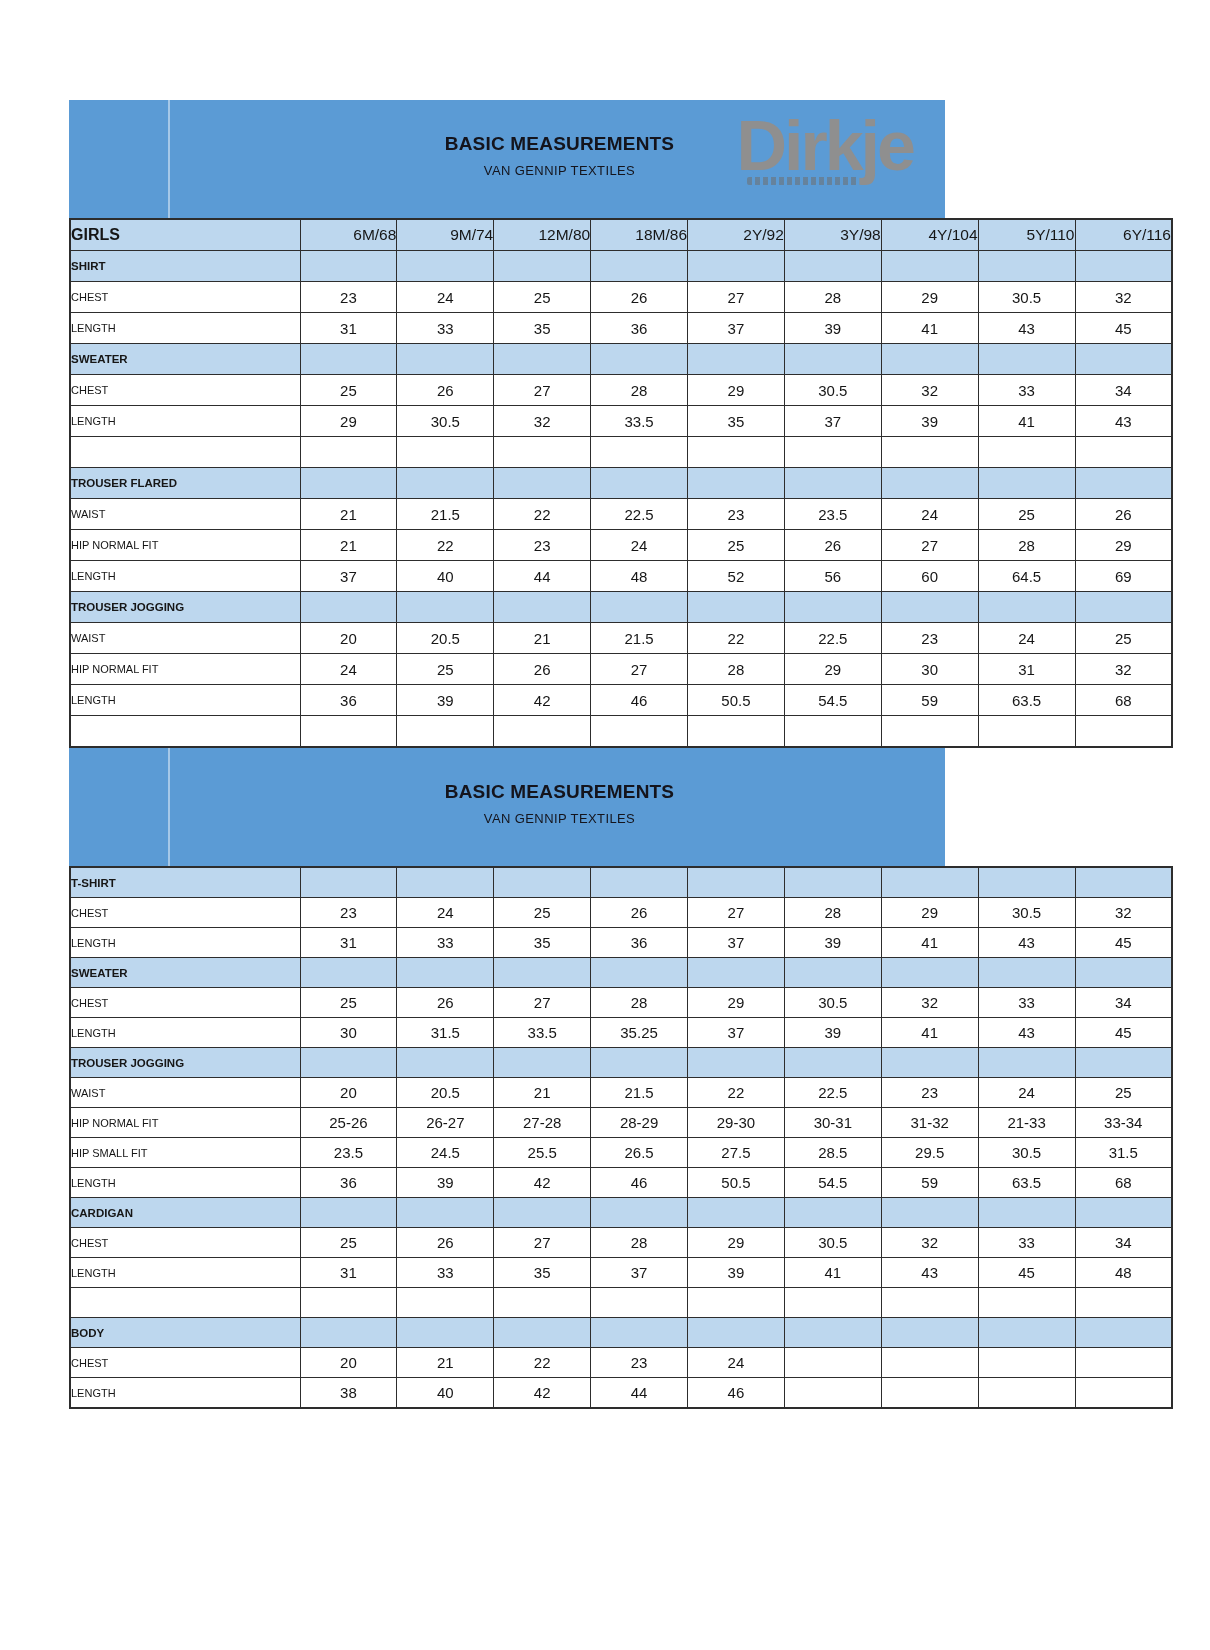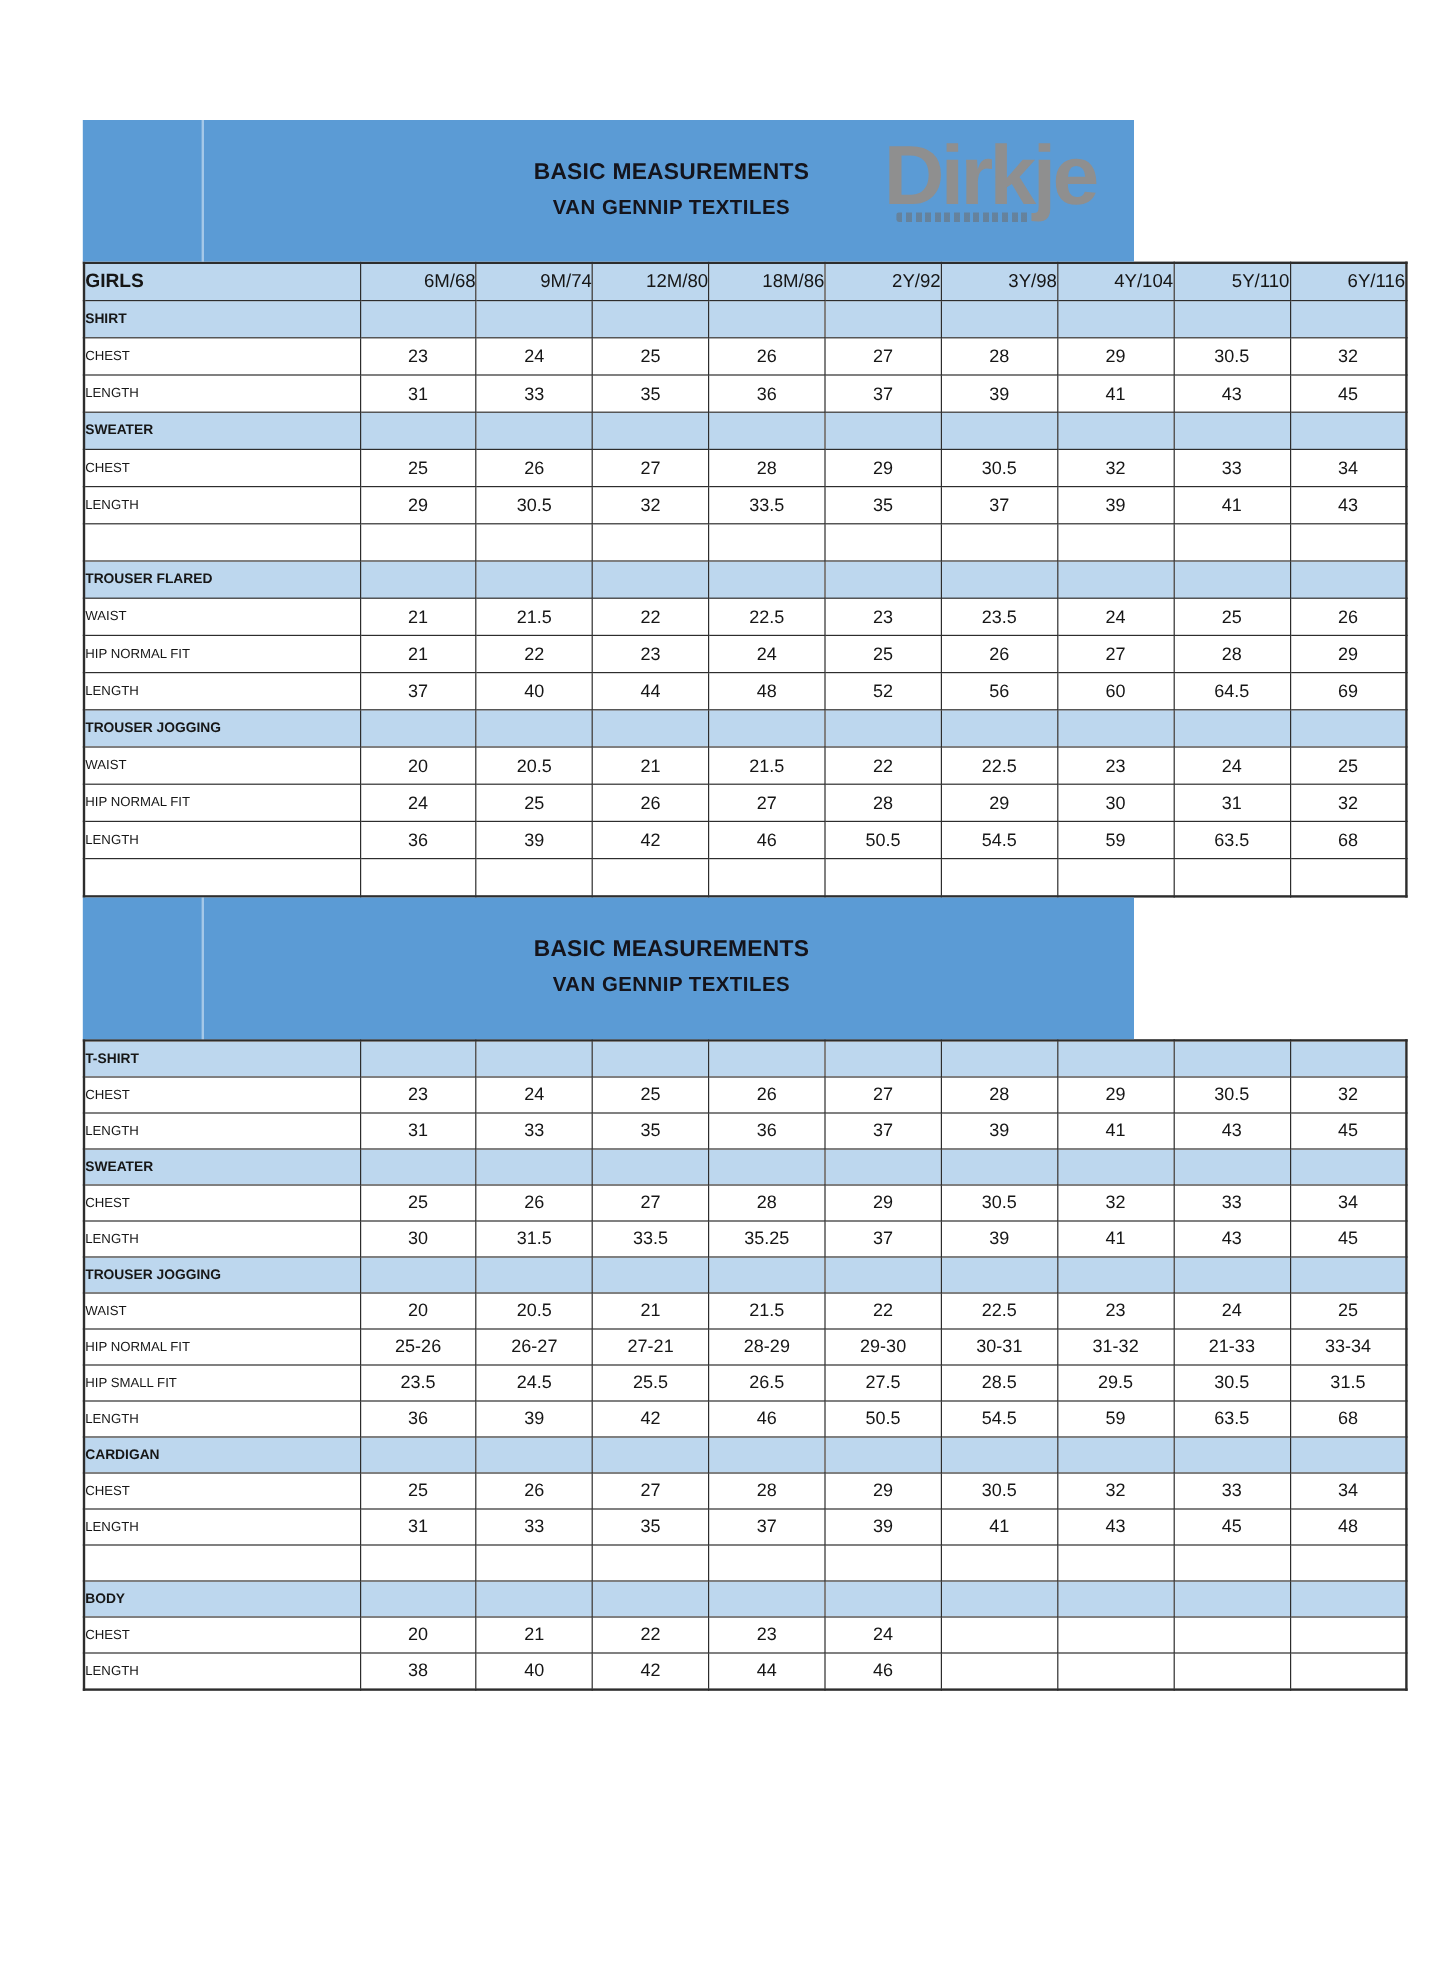--- a/index.html
+++ b/index.html
@@ -32,22 +32,22 @@
     left: 105px; right: 0; top: 33px;
     text-align: center;
     color: #14141c;
   }
   .band .title {
     font-size: 19px;
     font-weight: bold;
     letter-spacing: 0.2px;
   }
   .band .subtitle {
-    font-size: 17px;
-    font-weight: bold;
+    font-size: 13px;
+    font-weight: normal;
     margin-top: 8px;
     letter-spacing: 0.4px;
   }
   .logo {
     position: absolute;
     right: 32px; top: 6px;
     font-size: 70px;
     font-weight: 700;
     letter-spacing: -3px;
     color: #8f8f8f;
@@ -452,21 +452,21 @@
           <td class="value-cell">22</td>
           <td class="value-cell">22.5</td>
           <td class="value-cell">23</td>
           <td class="value-cell">24</td>
           <td class="value-cell">25</td>
         </tr>
         <tr class="data-row">
           <td class="label-cell">HIP NORMAL FIT</td>
           <td class="value-cell">25-26</td>
           <td class="value-cell">26-27</td>
-          <td class="value-cell">27-21</td>
+          <td class="value-cell">27-28</td>
           <td class="value-cell">28-29</td>
           <td class="value-cell">29-30</td>
           <td class="value-cell">30-31</td>
           <td class="value-cell">31-32</td>
           <td class="value-cell">21-33</td>
           <td class="value-cell">33-34</td>
         </tr>
         <tr class="data-row">
           <td class="label-cell">HIP SMALL FIT</td>
           <td class="value-cell">23.5</td>

